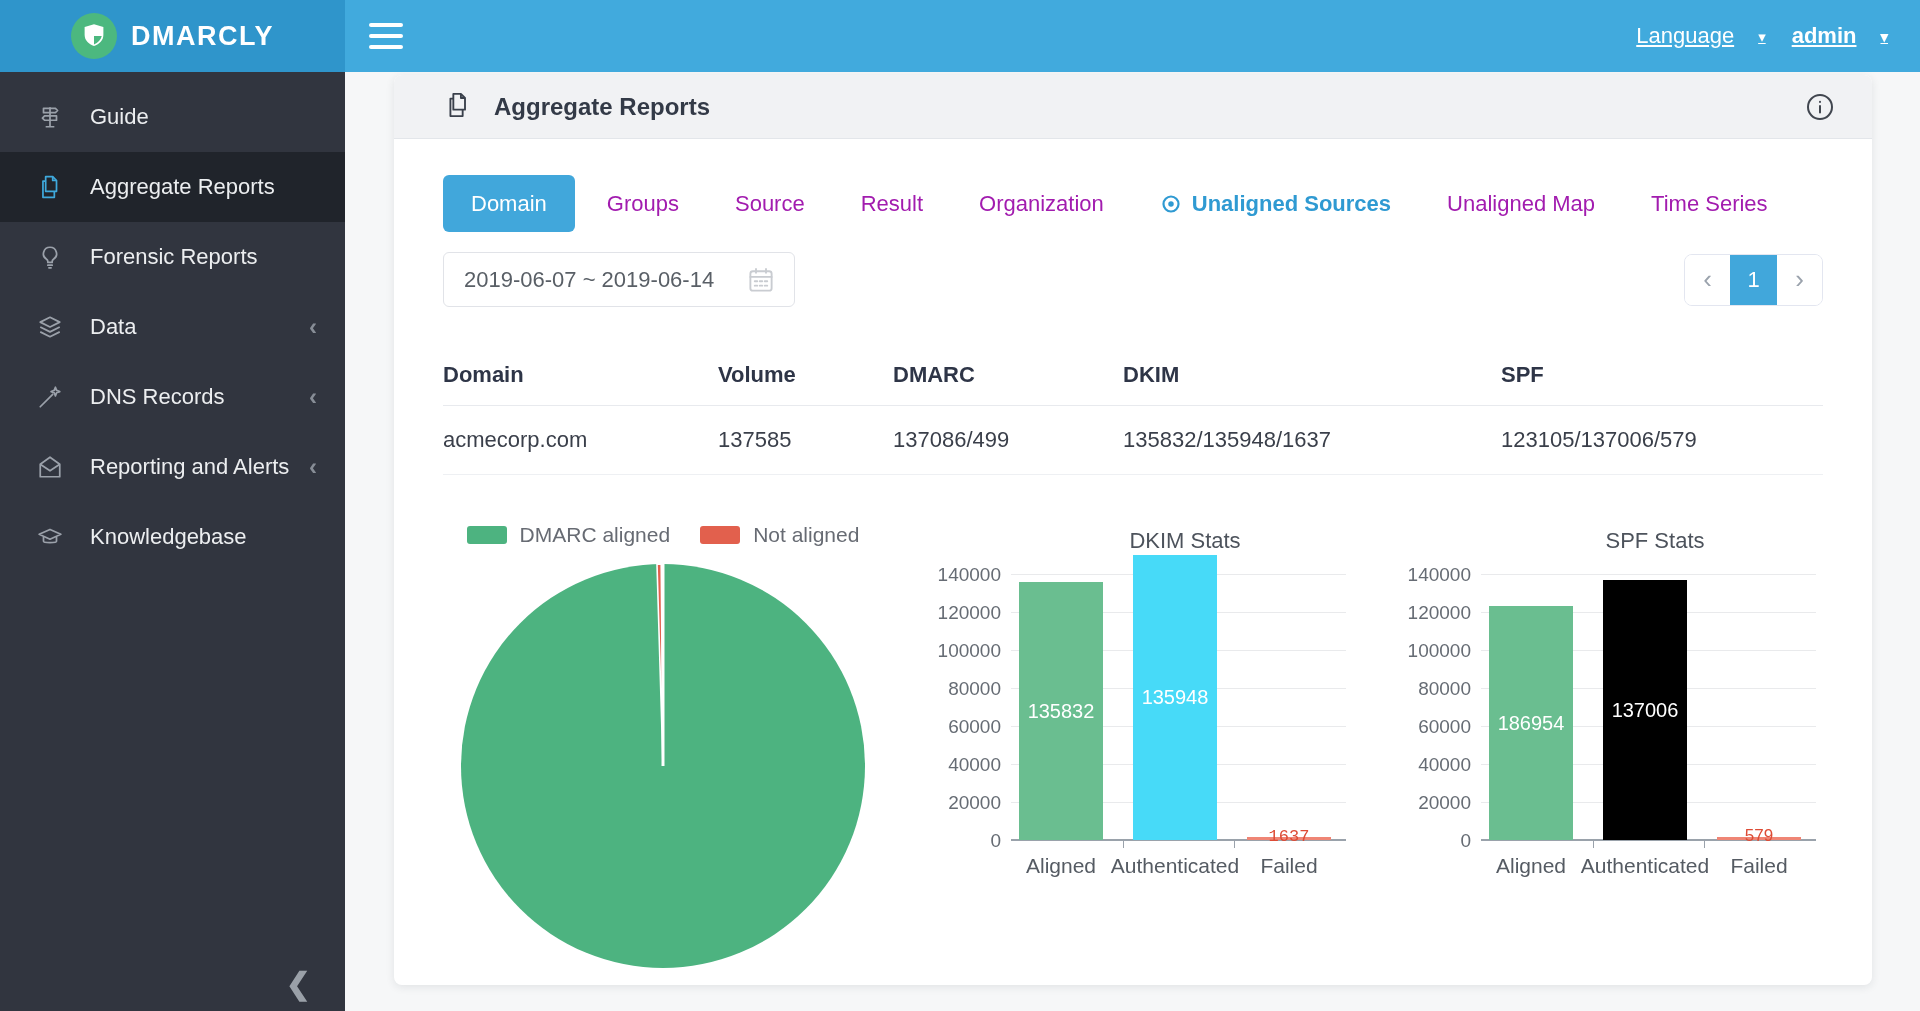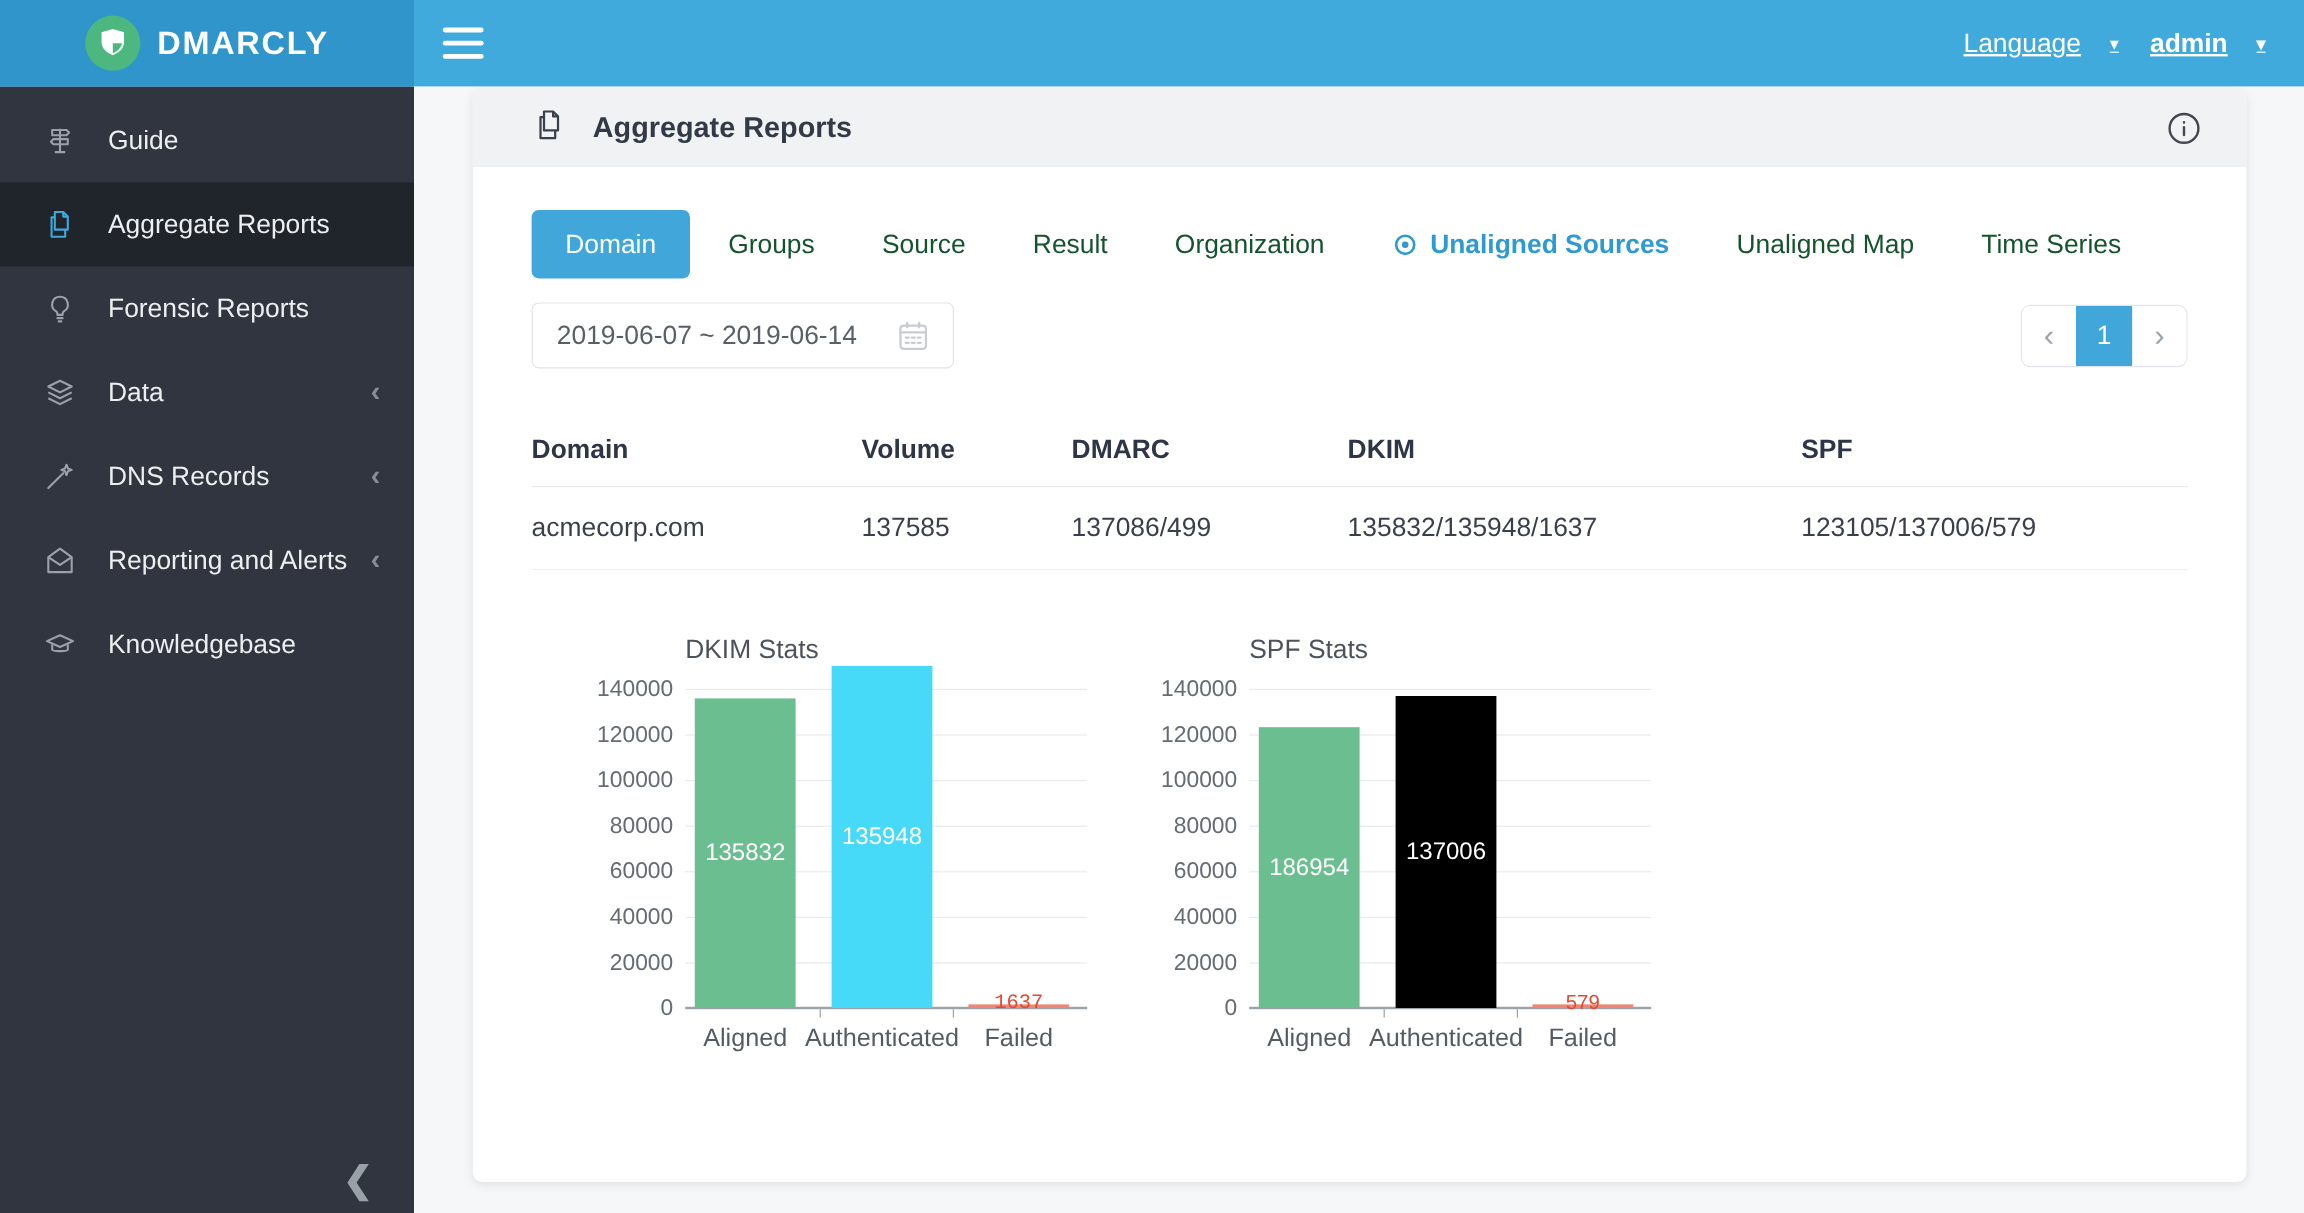--- a/index.html
+++ b/index.html
@@ -43,21 +43,21 @@
     background:#f6f7f8; }
   .card { position:absolute; top:3px; left:49px; width:1478px; height:910px;
     background:#fff; border-radius:8px; box-shadow:0 2px 8px rgba(40,50,60,.10); }
   .card-header { height:64px; background:#f1f2f4; border-bottom:1px solid #e3e6ea;
     border-radius:8px 8px 0 0; display:flex; align-items:center; padding:0 36px 0 50px; }
   .card-title { font-size:24px; font-weight:bold; color:#333a47; margin-left:22px; }
   .info-btn { margin-left:auto; width:32px; height:32px; color:#41464f; cursor:pointer; }
 
   
   .tabs { display:flex; align-items:center; margin:36px 0 0 49px; gap:8px; }
-  .tab { font-size:22px; color:#14532d; padding:0 24px; height:57px; display:flex;
+  .tab { font-size:22px; color:#a21caf; padding:0 24px; height:57px; display:flex;
     align-items:center; gap:10px; cursor:pointer; border-radius:6px; white-space:nowrap; }
   .tab.active-tab { background:#41a7db; color:#fff; padding:0 28px; }
   .tab.emph { font-weight:bold; color:#2f9ad2; }
   .bullseye { width:22px; height:22px; }
 
   
   .filter-row { display:flex; align-items:center; justify-content:space-between;
     margin:20px 49px 0 49px; }
   .date-box { width:352px; height:55px; border:1px solid #e1e3e8; border-radius:6px;
     background:#fff; display:flex; align-items:center; padding:0 18px 0 20px;
@@ -87,21 +87,21 @@
   .pie-block { width:440px; display:flex; flex-direction:column; align-items:center; }
   .legend { display:flex; align-items:center; gap:30px; height:26px; }
   .leg-item { display:flex; align-items:center; gap:13px; font-size:21px; color:#676b73; }
   .swatch { width:40px; height:18px; border-radius:3px; }
   .pie-svg { margin-top:12px; }
 
   
   .bar-block { width:420px; }
   .bar-block.b1 { margin-left:56px; }
   .bar-block.b2 { margin-left:50px; }
-  .chart-title { font-size:22px; color:#4d535c; padding-left:72px;
+  .chart-title { font-size:22px; color:#4d535c; text-align:center; padding-left:72px;
     margin-top:6px; }
   .bar-area { display:flex; margin-top:20px; }
   .ylabels { position:relative; width:72px; height:266px; flex:0 0 72px; }
   .ylabels span { position:absolute; right:10px; font-size:19px; color:#666c74; }
   .plot { position:relative; width:335px; height:266px; }
   .gl { position:absolute; left:0; width:100%; height:1px; background:#e9eaec; }
   .axis { position:absolute; left:0; bottom:-1px; width:100%; height:2px; background:#9aa2ab; }
   .tickmark { position:absolute; bottom:-8px; width:1px; height:7px; background:#9aa2ab; }
   .bar { position:absolute; bottom:0; width:84px; display:flex; align-items:center;
     justify-content:center; }
@@ -315,20 +315,37 @@
           <div class="rt-cell c0">acmecorp.com</div>
           <div class="rt-cell c1">137585</div>
           <div class="rt-cell c2">137086/499</div>
           <div class="rt-cell c3">135832/135948/1637</div>
           <div class="rt-cell c4">123105/137006/579</div>
         </div>
       </div>
 
       <div class="charts">
 
+        <div class="pie-block">
+          <div class="legend">
+            <span class="leg-item">
+              <span class="swatch" style="background: rgb(77, 179, 128);"></span>
+              <span>DMARC aligned</span>
+            </span>
+            <span class="leg-item">
+              <span class="swatch" style="background: rgb(226, 96, 77);"></span>
+              <span>Not aligned</span>
+            </span>
+          </div>
+          <svg class="pie-svg" width="412" height="412" viewBox="0 0 412 412">
+            <circle cx="206" cy="206" r="202" fill="#4db380"></circle>
+            <path d="M206,206 L200.0,4.3 A202,202 0 0 1 204.2,4.1 Z" stroke="#ffffff" stroke-width="1.6" fill="#e2604d"></path>
+            <path d="M206,206 L206,4" stroke="#ffffff" stroke-width="3" fill="none"></path>
+          </svg>
+        </div>
 
         <div class="bar-block b1">
           <div class="chart-title">DKIM Stats</div>
           <div class="bar-area">
             <div class="ylabels">
               <span style="top:-10px">140000</span>
               <span style="top:28px">120000</span>
               <span style="top:66px">100000</span>
               <span style="top:104px">80000</span>
               <span style="top:142px">60000</span>

